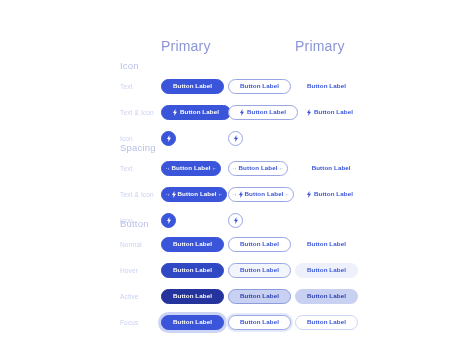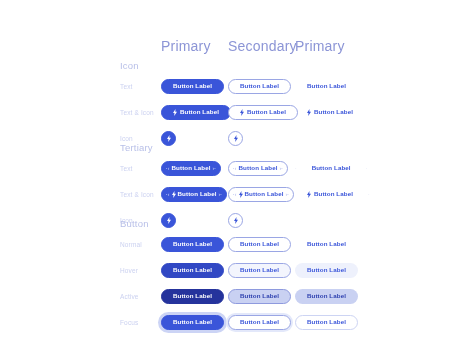--- a/index.html
+++ b/index.html
@@ -192,21 +192,20 @@
 
   .empty-cell { width: 1px; height: 1px; }
 </style>
 </head>
 <body>
 
 <div id="canvas">
 
   <div class="col-headers">
     <div class="col-head c1">Primary</div>
-    <div class="col-head c2">Secondary</div>
     <div class="col-head c3">Primary</div>
   </div>
 
   <div class="section s-usage">
     <div class="section-title">Icon</div>
 
     <div class="row" style="top:14px;">
       <div class="row-label">Text</div>
 
       <div class="cell c1">
@@ -282,21 +281,21 @@
           </span>
         </div>
       </div>
       <div class="cell c3">
         <div class="empty-cell"></div>
       </div>
     </div>
   </div>
 
   <div class="section s-spacing">
-    <div class="section-title">Tertiary</div>
+    <div class="section-title">Spacing</div>
 
     <div class="row" style="top:14px;">
       <div class="row-label">Text</div>
 
       <div class="cell c1">
         <div class="btn primary spaced">
           <span class="spacer">·‹</span>
           <span class="lbl">Button Label</span>
           <span class="spacer">›·</span>
         </div>

